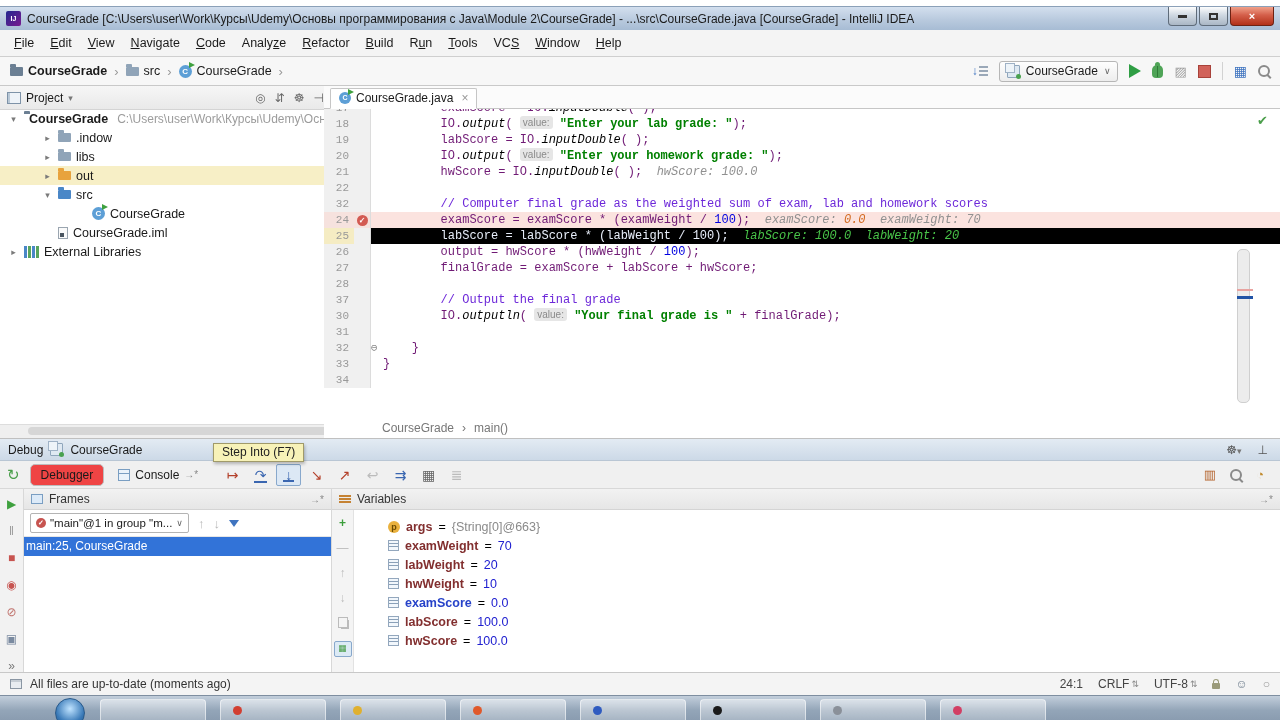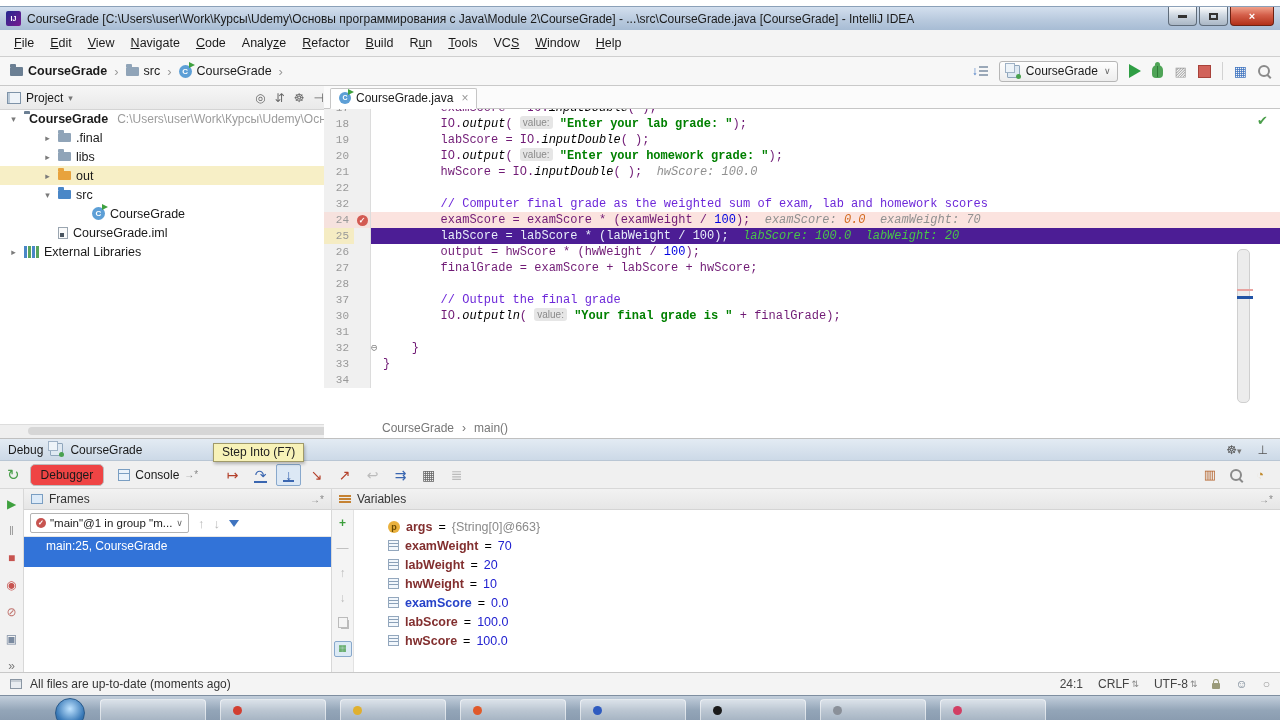--- a/index.html
+++ b/index.html
@@ -92,21 +92,21 @@
   .ed-check{position:absolute;top:27px;right:12px;color:#4a9e4a;font-size:13px}
   .codearea{position:absolute;top:23px;left:0;right:0;bottom:20px;overflow:hidden;
     font-family:"Liberation Mono",monospace;font-size:12px;line-height:16px}
   .codewrap{margin-top:-9px}
   .code-line{display:flex;height:16px;white-space:pre}
   .ln-num{width:30px;background:#f0f0f0;color:#999;text-align:right;padding-right:5px;font-size:11px;box-sizing:border-box;flex:0 0 auto}
   .ln-ic{width:17px;background:#f0f0f0;border-right:1px solid #dcdcdc;display:flex;align-items:center;justify-content:center;flex:0 0 auto;box-sizing:border-box}
   .ln-rest{flex:1;padding-left:12px;position:relative}
   .bprow .ln-rest{background:#fbe3df}
   .bprow .ln-num,.bprow .ln-ic{background:#f6e2de}
-  .currow .ln-rest{background:#4c1d95}
+  .currow .ln-rest{background:#000000}
   .currow .ln-num{background:#f5ecc3}
   .bpic{width:11px;height:11px;border-radius:50%;background:#d35a52;color:#fff;text-align:center;
     font:bold 8px/11px "Liberation Sans",sans-serif}
   .foldic{position:absolute;left:0;top:0;color:#8a8a8a;font-size:11px}
   .sg-pl{color:#701a75}
   .sg-mth{color:#000;font-style:italic}
   .sg-str{color:#008000;font-weight:bold}
   .sg-num{color:#0000e0}
   .sg-cmt{color:#6d28d9;}
   .sg-dbg{color:#909090;font-style:italic}
@@ -148,21 +148,21 @@
   .frames{position:absolute;left:24px;top:0;bottom:0;width:308px;border-right:1px solid #d8d8d8;background:#fff;box-sizing:border-box}
   .frames-ic{width:12px;height:10px;border:1px solid #7a9ec2;background:#dceaf8;box-sizing:border-box}
   .hdr-pin{margin-left:auto;color:#888;font-size:10px}
   .frames-toolbar{height:27px;display:flex;align-items:center;gap:9px;padding:0 6px;border-bottom:1px solid #e6e6e6;box-sizing:border-box}
   .thread-combo{display:flex;align-items:center;gap:4px;border:1px solid #b4b4b4;background:#fff;border-radius:2px;
     height:20px;padding:0 5px;font-size:11.5px;max-width:168px;overflow:hidden;white-space:nowrap;box-sizing:border-box}
   .thread-ic{width:10px;height:10px;border-radius:50%;background:#c75450;color:#fff;flex:0 0 auto;
     font:bold 7px/10px "Liberation Sans",sans-serif;text-align:center}
   .arrow-dim{color:#b8b8b8;font-size:13px}
   .funnel{width:0;height:0;border-left:5px solid transparent;border-right:5px solid transparent;border-top:7px solid #3f74c0}
-  .frame-row{height:30px;line-height:19px;font-size:12px;padding-left:22px;white-space:nowrap}
+  .frame-row{height:19px;line-height:19px;font-size:12px;padding-left:2px;white-space:nowrap}
   .frame-row.sel{background:#3273d8;color:#fff}
   .vars{position:absolute;left:332px;top:0;bottom:0;right:0;background:#fff}
   .vars-ic{width:12px;height:8px;background:linear-gradient(#c58233 0 2px,transparent 2px 3px,#c58233 3px 5px,transparent 5px 6px,#c58233 6px 8px)}
   .vars-toolbar{position:absolute;left:0;top:21px;bottom:0;width:22px;background:#f4f4f4;border-right:1px solid #e2e2e2;
     display:flex;flex-direction:column;align-items:center;padding-top:7px;gap:13px;box-sizing:border-box}
   .vt-ic{font-size:12px;line-height:1}
   .copy-ic{width:8px;height:9px;border:1px solid #bbb;box-shadow:2px 2px 0 -1px #bbb}
   .watch-bottom{width:16px;height:14px;border:1px solid #88a8cc;background:#dceaf5;border-radius:2px;
     color:#4a9e4a;font-size:9px;text-align:center;line-height:13px}
   .vars-list{position:absolute;left:22px;top:21px;right:0;bottom:0;padding-top:7px}
@@ -289,21 +289,21 @@
       <div class="proj-body">
         <div class="tree-row troot" style="padding-left:8px">
           <span class="chev">▾</span>
           <span class="fico project-folder"></span>
           <span class="tlbl">CourseGrade</span>
           <span class="tpath">C:\Users\user\Work\Курсы\Udemy\Осно</span>
         </div>
       <div class="tree-row" style="padding-left: 42px;">
             <span class="chev">▸</span>
             <span class="fico folder"></span>
-            <span class="tlbl">.final</span>
+            <span class="tlbl">.indow</span>
           </div>
           <div class="tree-row" style="padding-left: 42px;">
             <span class="chev">▸</span>
             <span class="fico folder"></span>
             <span class="tlbl">libs</span>
           </div>
           <div class="tree-row hl" style="padding-left: 42px;">
             <span class="chev">▸</span>
             <span class="fico folder-excluded"></span>
             <span class="tlbl">out</span>

